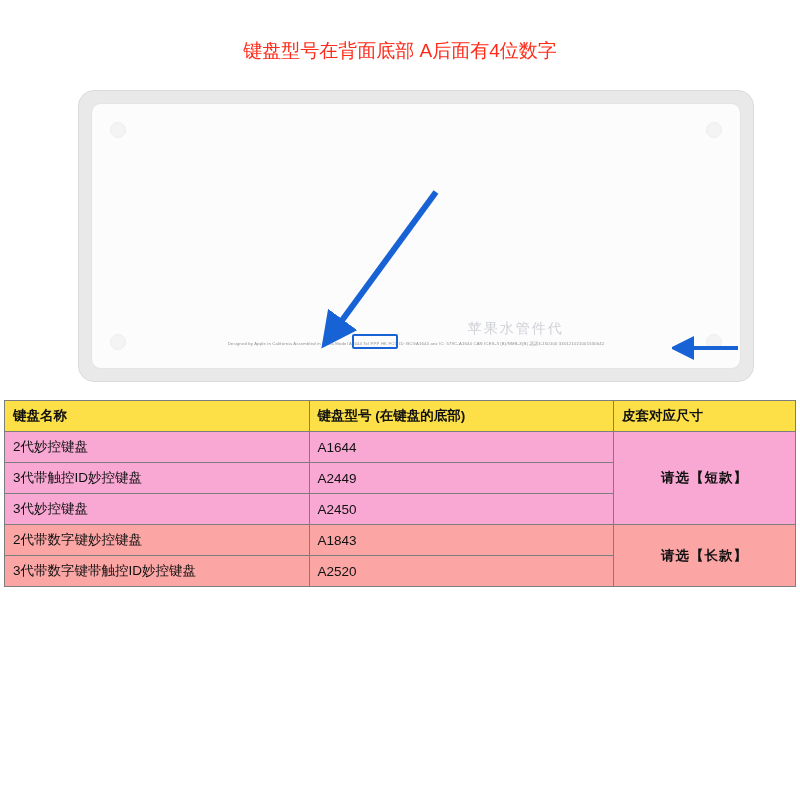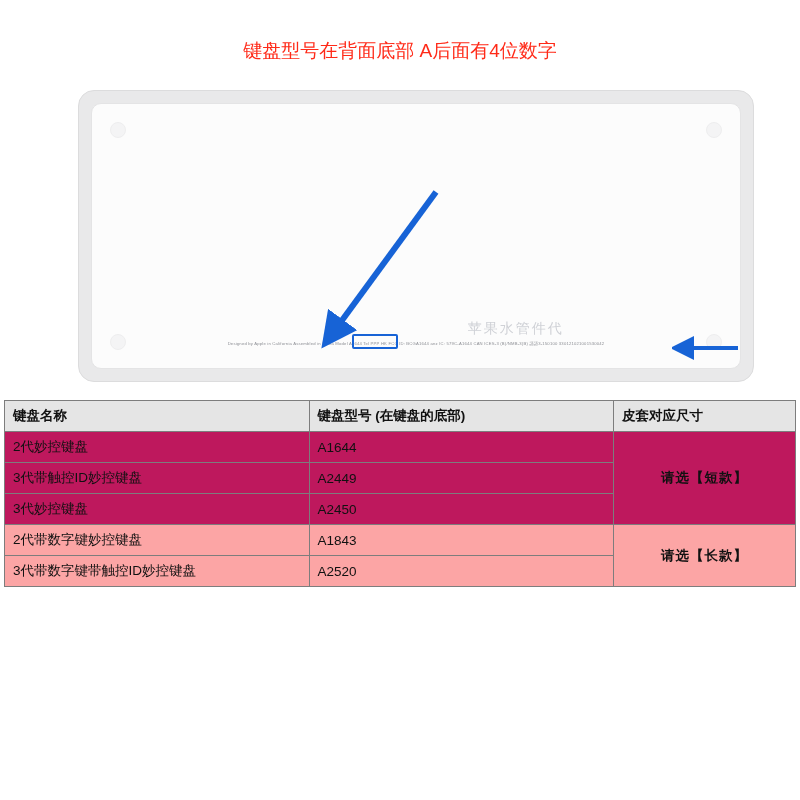--- a/index.html
+++ b/index.html
@@ -117,26 +117,26 @@
   }
   table.spec th, table.spec td {
     border: 1px solid #7d7d7d;
     font-size: 13.5px;
     color: #111;
     padding: 6px 8px;
     height: 31px;
     vertical-align: middle;
   }
   table.spec th {
-    background: #e5e5e5;
+    background: #fde047;
     font-weight: bold;
     text-align: left;
   }
   th.c3, td.c3 { text-align: center; }
-  .row-short td { background: #be185d; }
+  .row-short td { background: #f9a8d4; }
   .row-long td { background: #fca5a5; }
   .pick {
     font-size: 17px;
     font-weight: bold;
     color: #ff1b0d;
     text-align: center;
     letter-spacing: 1px;
   }
   .footnote {
     text-align: center;

